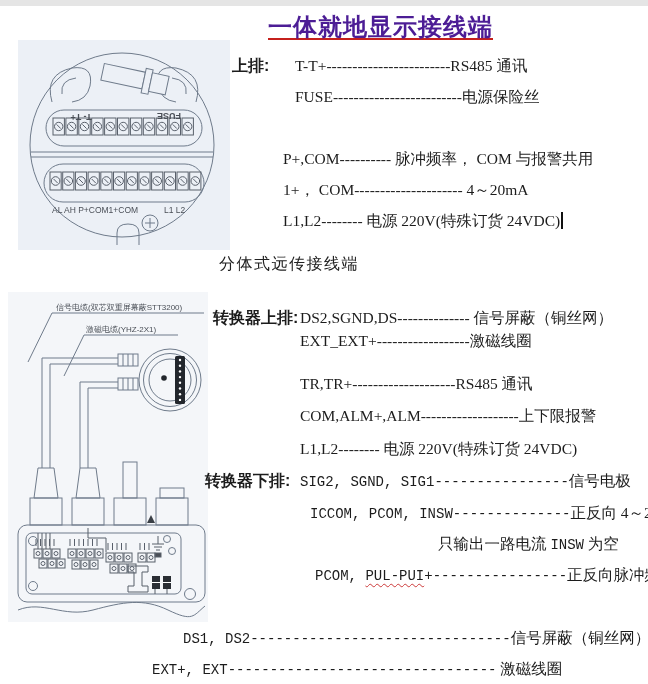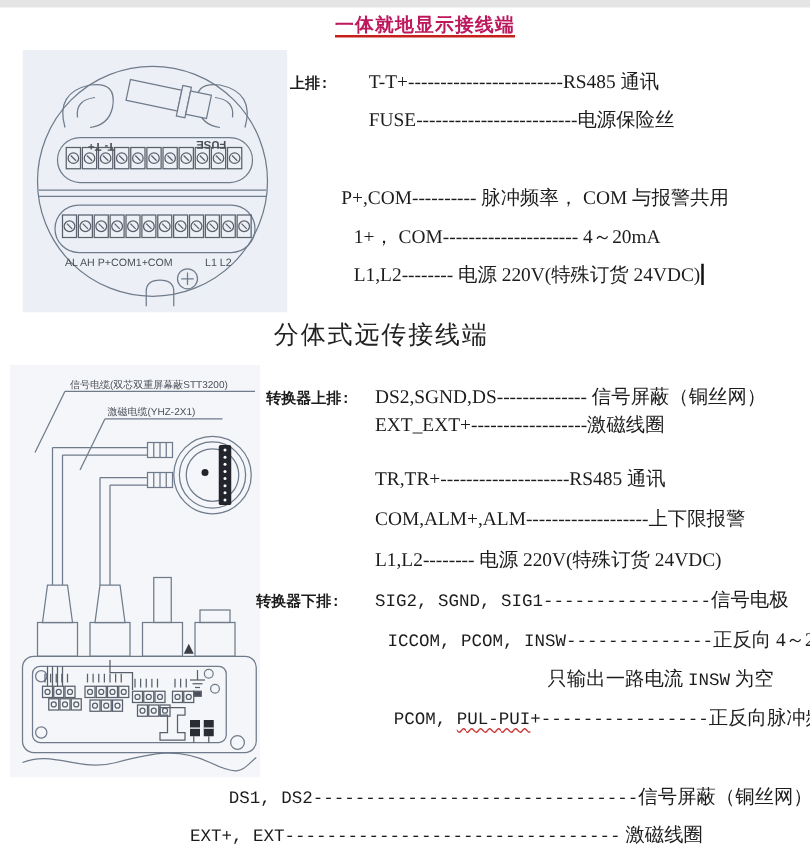--- a/index.html
+++ b/index.html
@@ -1,24 +1,24 @@
 <!DOCTYPE html>
 <html><head>
 <meta charset="utf-8">
 <style>
   html,body{margin:0;padding:0;background:#fff;}
   .page{position:relative;width:648px;height:684px;background:#ffffff;overflow:hidden;
         font-family:"Liberation Serif","DejaVu Serif",serif;color:#1c1c1c;}
   .topbar{position:absolute;left:0;top:0;width:648px;height:6px;background:#e5e5e5;}
-  .title1{position:absolute;left:268px;top:11px;font-size:15px;font-weight:bold;color:#be185d;
+  .title1{position:absolute;left:268px;top:11px;font-size:24px;font-weight:bold;color:#4c1d95;
           letter-spacing:1px;text-decoration:underline;text-decoration-color:#c5201c;
           text-decoration-thickness:2px;text-underline-offset:3px;white-space:nowrap;}
-  .title2{position:absolute;left:219px;top:254px;font-size:20px;letter-spacing:1.5px;color:#222;white-space:nowrap;}
+  .title2{position:absolute;left:219px;top:254px;font-size:16px;letter-spacing:1.5px;color:#222;white-space:nowrap;}
   .ln{position:absolute;white-space:nowrap;font-size:15.5px;line-height:21px;}
-  .lbl{font-weight:bold;font-size:12px;font-family:Liberation Mono, monospace;display:inline-block;}
+  .lbl{font-weight:bold;font-size:16px;font-family:Liberation Sans, sans-serif;display:inline-block;}
   .mono{font-family:"Liberation Mono","DejaVu Sans Mono",monospace;font-size:14px;}
   .sq{text-decoration:underline;text-decoration-style:wavy;text-decoration-color:#cc3a3a;
       text-decoration-thickness:1px;text-underline-offset:3px;}
   .cursor{display:inline-block;width:2px;height:17px;background:#111;vertical-align:-3px;margin-left:1px;}
   svg{position:absolute;}
   svg .st{stroke:#6f7b8b;fill:none;stroke-width:1;}
   svg .st2{stroke:#59606b;fill:none;stroke-width:1;}
   svg text{fill:#4a4f57;font-family:"Liberation Sans","DejaVu Sans",sans-serif;}
 </style>
 </head>
@@ -145,21 +145,21 @@
     </g>
     <path class="st" d="M99,205 V193 Q99,184 110,184 Q121,184 121,193 V205"></path>
   </svg>
 
   <div class="ln" style="left:232px;top:55px">
     <span class="lbl" style="width:63px">上排:</span><span>T-T+</span><span>------------------------</span><span>RS485 通讯</span>
   </div>
   <div class="ln" style="left:295px;top:86px">
     <span>FUSE</span><span>-------------------------</span><span>电源保险丝</span>
   </div>
-  <div class="ln" style="left:273px;top:148px">
+  <div class="ln" style="left:283px;top:148px">
     <span>P+,COM</span><span>----------</span><span> 脉冲频率， COM 与报警共用</span>
   </div>
   <div class="ln" style="left:283px;top:179px">
     <span>1+， COM</span><span>---------------------</span><span> 4～20mA</span>
   </div>
   <div class="ln" style="left:283px;top:210px">
     <span>L1,L2</span><span>--------</span><span> 电源 220V(特殊订货 24VDC)</span><span class="cursor"></span>
   </div>
 
   <div class="title2">分体式远传接线端</div>

